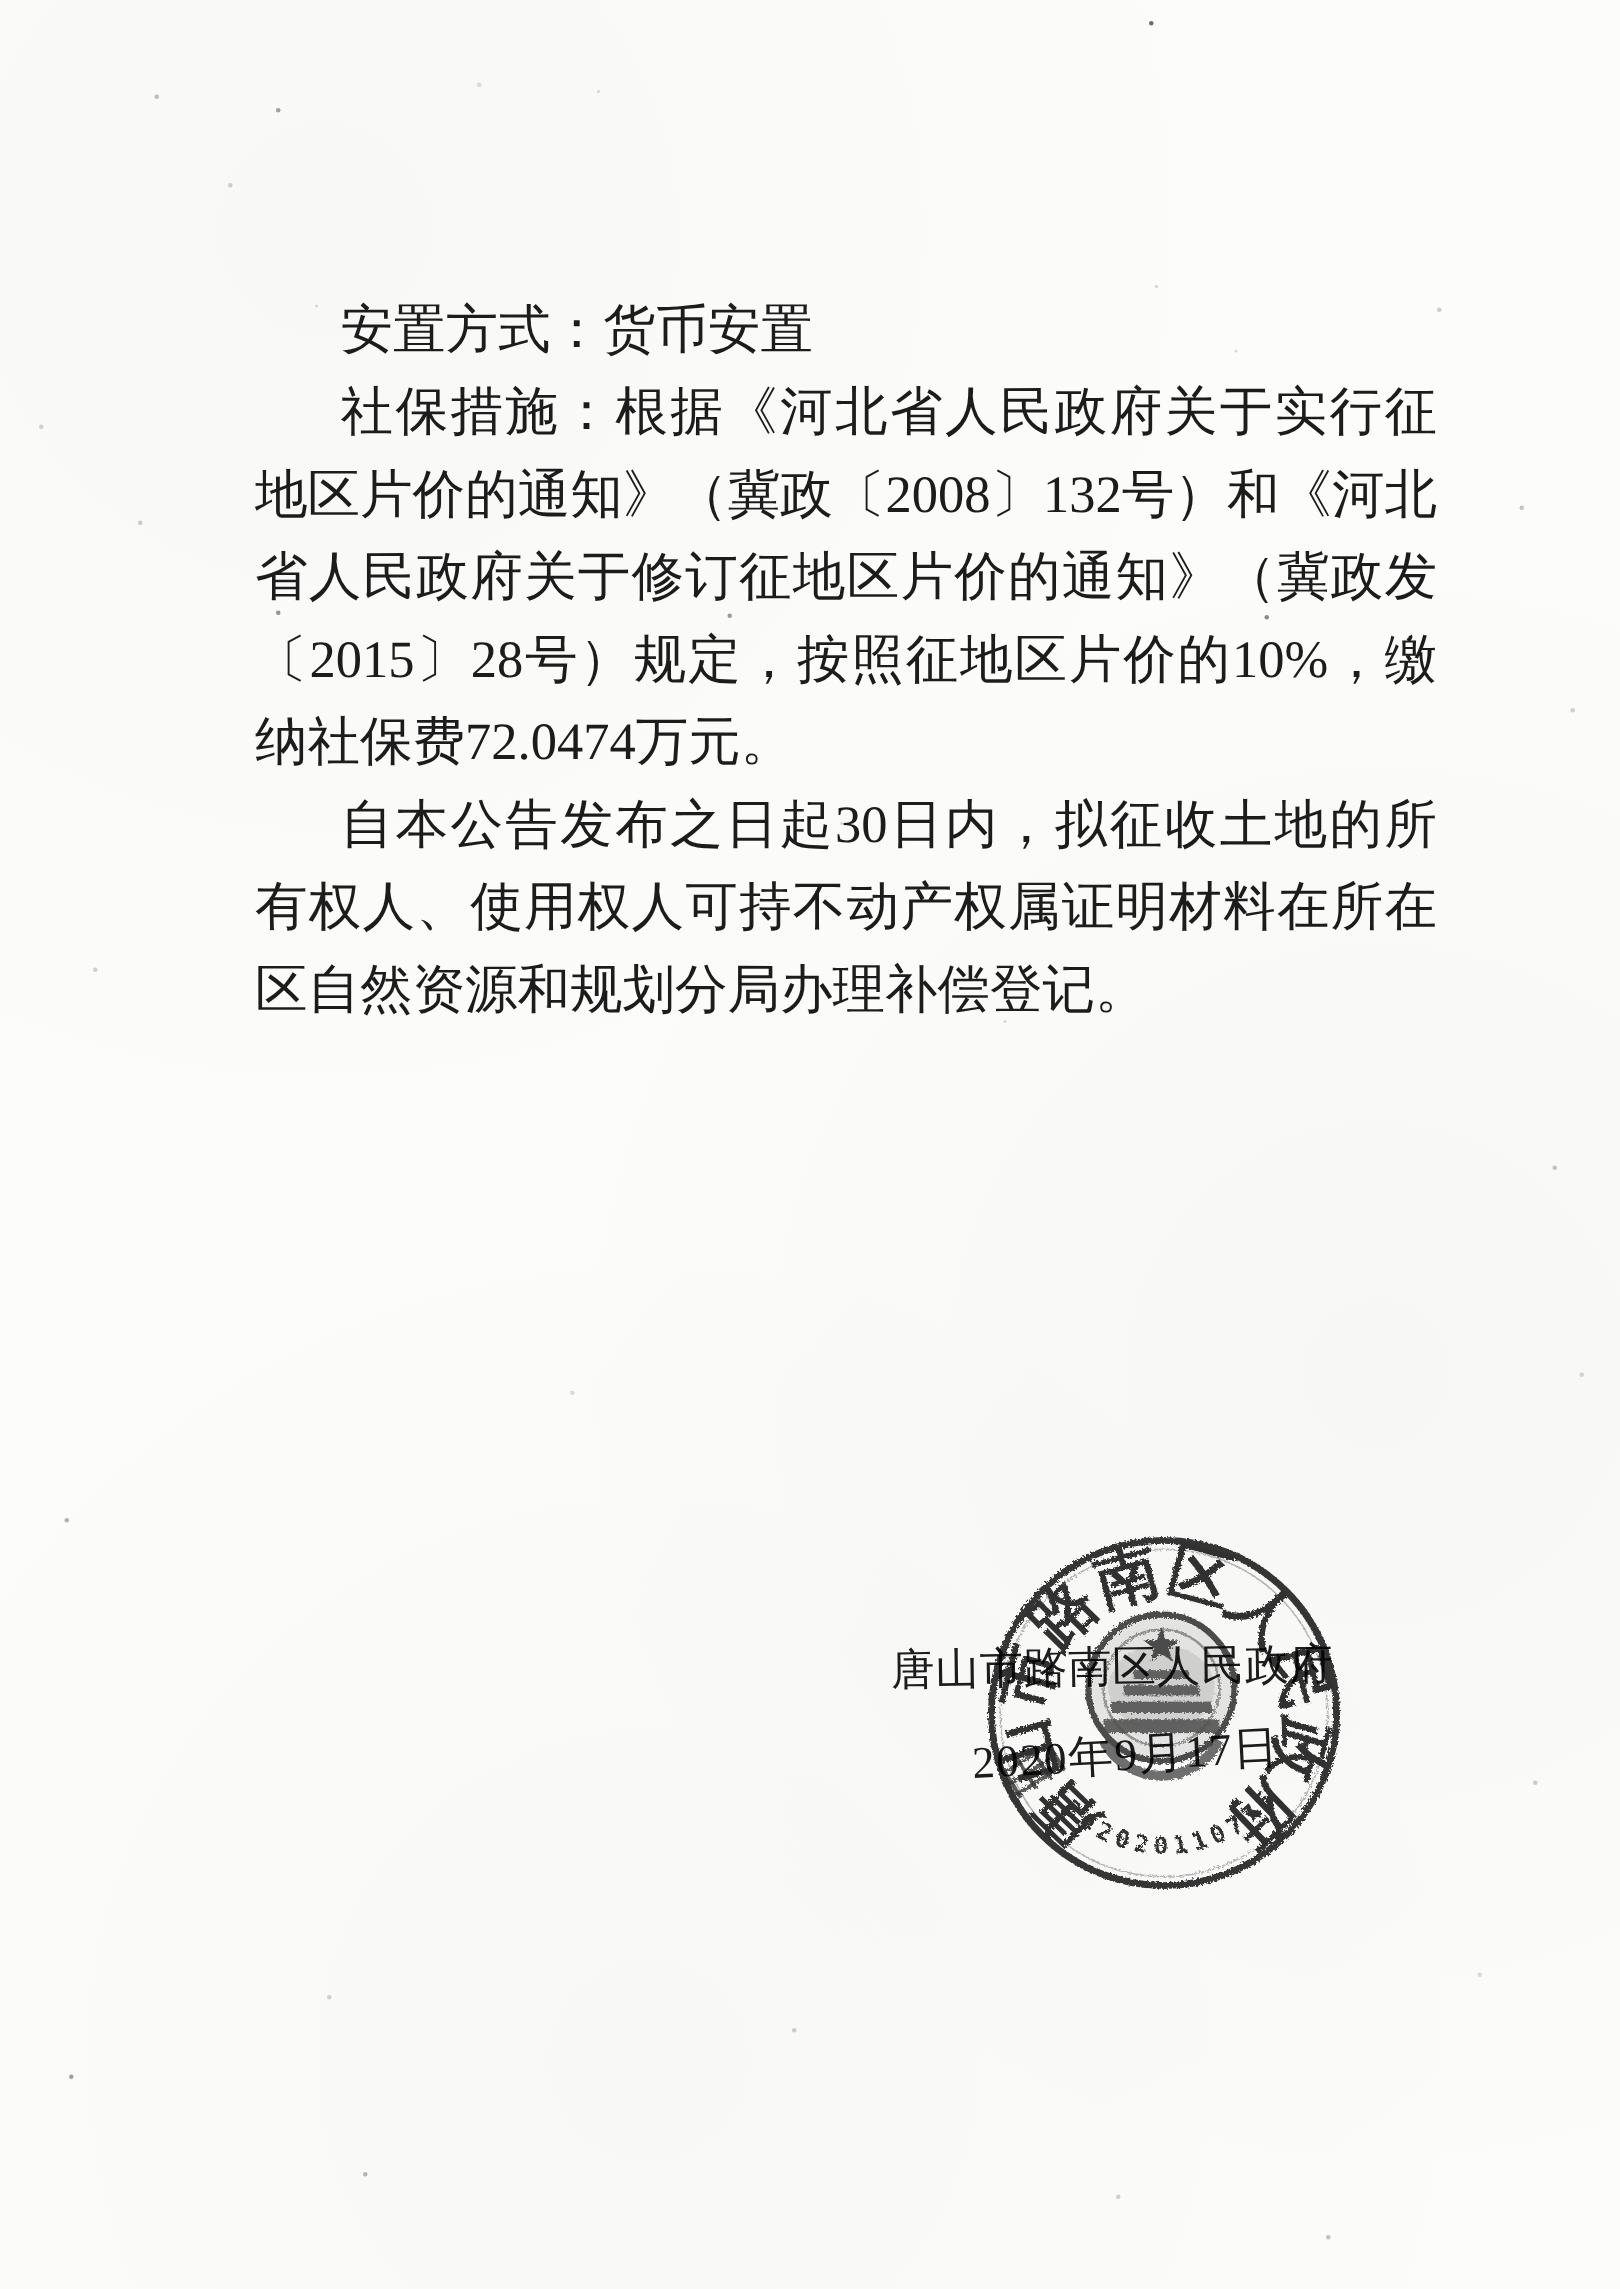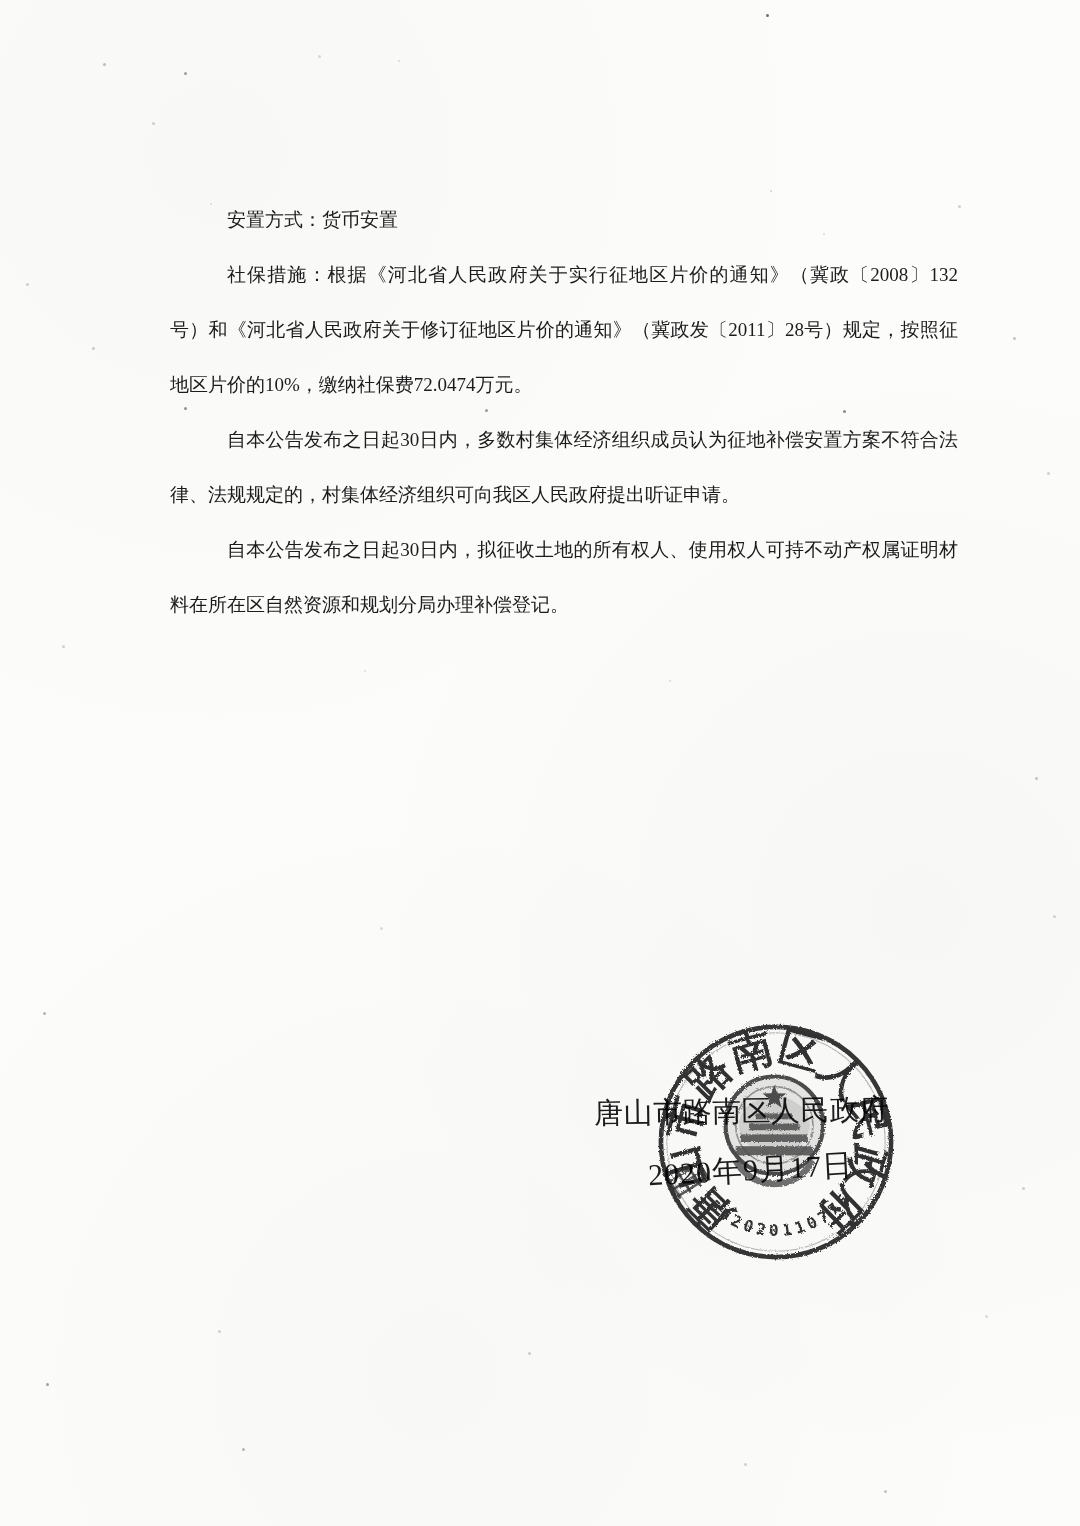--- a/index.html
+++ b/index.html
@@ -25,21 +25,21 @@
       radial-gradient(circle at 20% 10%, rgba(0,0,0,0.015), transparent 40%),
       radial-gradient(circle at 85% 60%, rgba(0,0,0,0.02), transparent 45%),
       radial-gradient(circle at 40% 90%, rgba(0,0,0,0.015), transparent 40%);
     pointer-events: none;
   }
   .content {
     position: absolute;
     left: 170px;
     top: 192px;
     width: 788px;
-    font-size: 19px;
+    font-size: 35px;
     line-height: 55px;
     text-align: justify;
     text-justify: inter-character;
   }
   .para { text-indent: 57px; }
   .para.heading {
     font-family: "Liberation Sans", "DejaVu Sans", sans-serif;
     font-weight: 700;
     letter-spacing: 1px;
   }
@@ -138,22 +138,21 @@
 </head>
 <body>
 
 <div class="page">
 
   <div class="speck-dark"></div>
   <div class="speck-light"></div>
 
   <main class="content">
     <p class="para">安置方式：货币安置</p>
-    <p class="para">社保措施：根据《河北省人民政府关于实行征地区片价的通知》（冀政〔2008〕132号）和《河北省人民政府关于修订征地区片价的通知》（冀政发〔2011〕28号）规定，按照征地区片价的10%，缴纳社保费72.0474万元。</p>
-    <p class="para">自本公告发布之日起30日内，多数村集体经济组织成员认为征地补偿安置方案不符合法律、法规规定的，村集体经济组织可向我区人民政府提出听证申请。</p>
+    <p class="para">社保措施：根据《河北省人民政府关于实行征地区片价的通知》（冀政〔2008〕132号）和《河北省人民政府关于修订征地区片价的通知》（冀政发〔2015〕28号）规定，按照征地区片价的10%，缴纳社保费72.0474万元。</p>
     <p class="para">自本公告发布之日起30日内，拟征收土地的所有权人、使用权人可持不动产权属证明材料在所在区自然资源和规划分局办理补偿登记。</p>
   </main>
 
   <div class="sign-area">
     <div class="signature">唐山市路南区人民政府</div>
     <div class="issue-date">2020年9月17日</div>
 
     <svg class="seal" viewBox="0 0 300 300" xmlns="http://www.w3.org/2000/svg" aria-hidden="true">
       <defs>
         <path id="sealArcTop" d="M 102.5,232.3 A 95,95 0 1 1 197.5,232.3" fill="none"></path>

